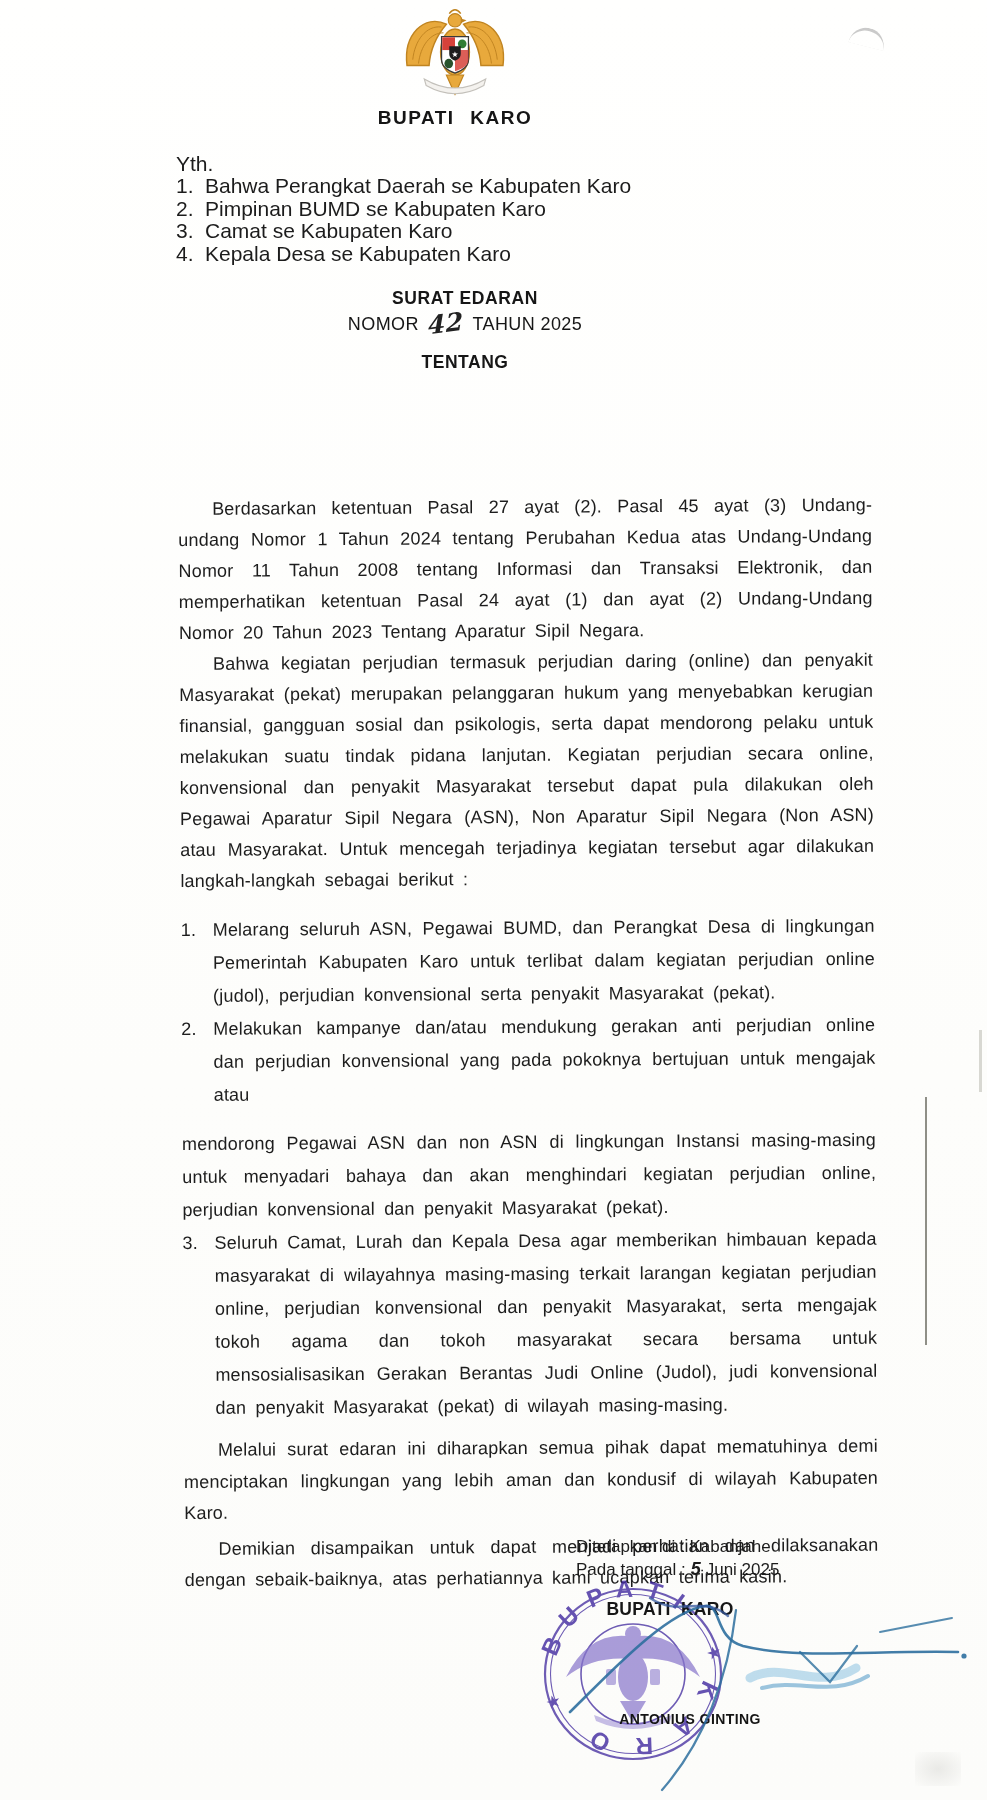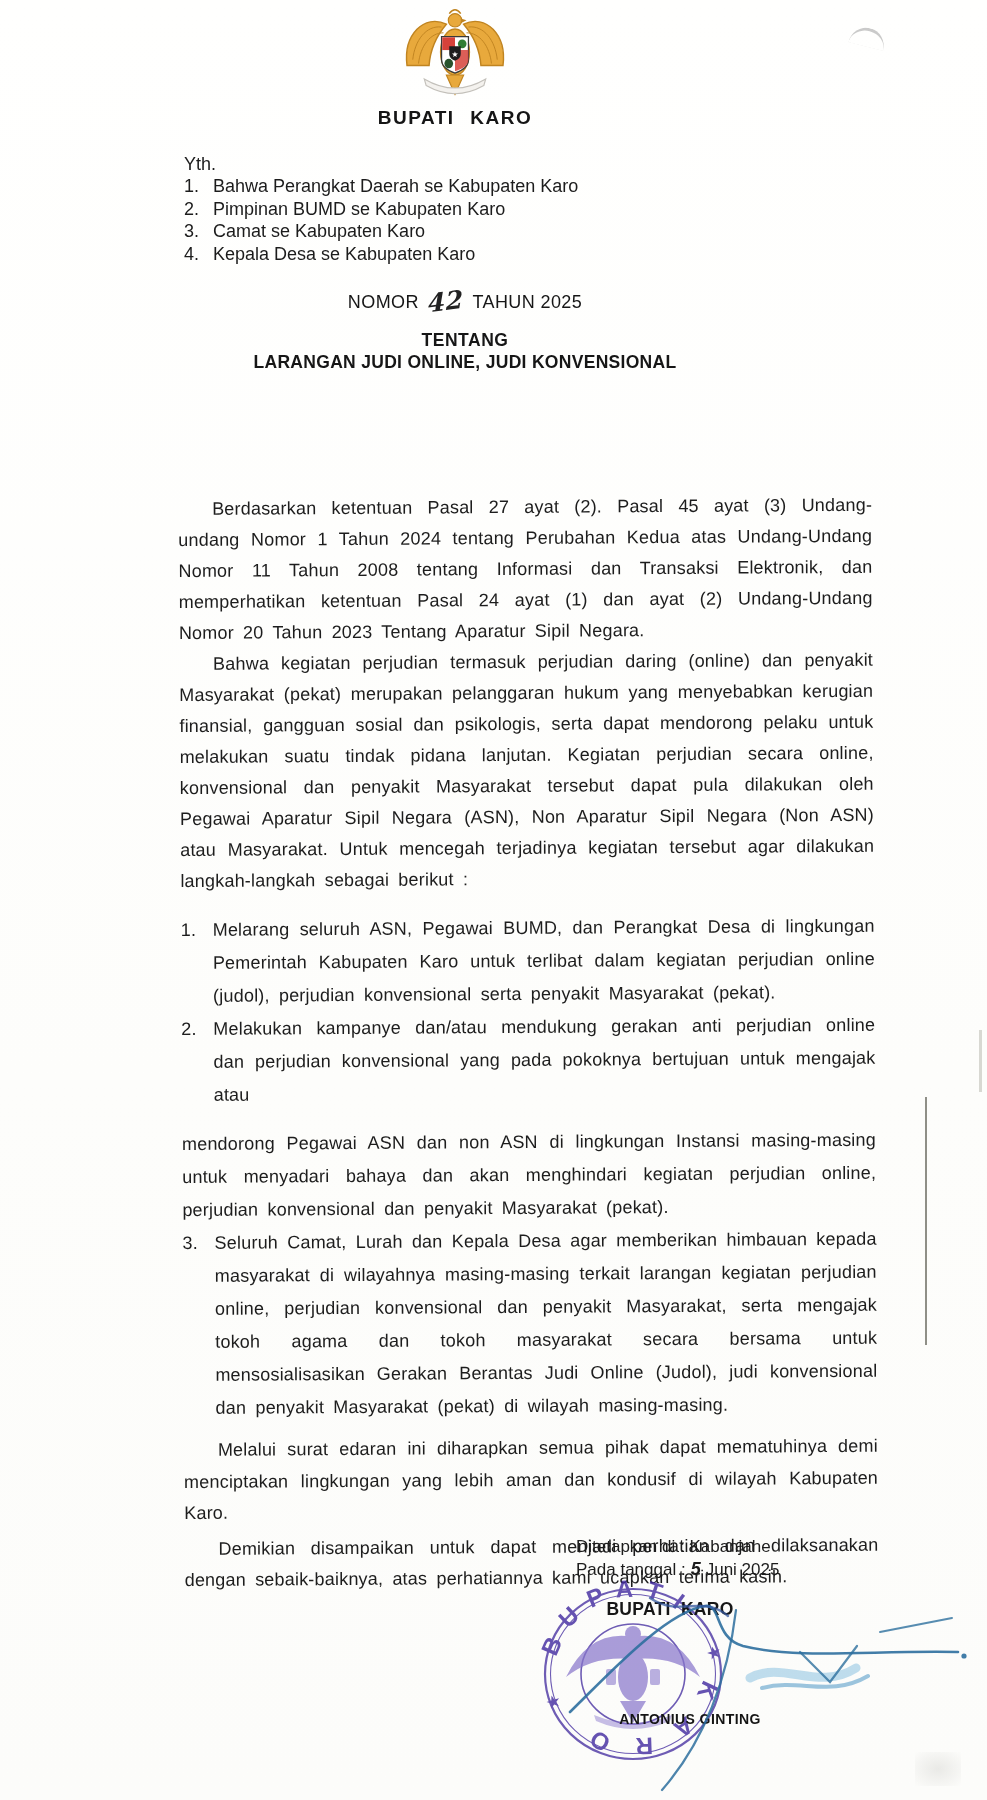--- a/index.html
+++ b/index.html
@@ -16,21 +16,21 @@
 
   
   .letterhead { position: absolute; top: 4px; left: 0; width: 910px; text-align: center; }
   .emblem { display: inline-block; }
   .letterhead-title {
     margin-top: 3px; font-size: 19px; font-weight: bold;
     letter-spacing: 1.5px; word-spacing: 9px; color: #151515;
   }
 
   
-  .addressees { position: absolute; left: 184px; top: 153px; font-size: 18px; line-height: 22.4px; }
+  .addressees { position: absolute; left: 176px; top: 153px; font-size: 21px; line-height: 22.4px; }
   .addr-row { display: flex; }
   .addr-num { width: 29px; flex: none; }
 
   
   .title-block { position: absolute; top: 287px; left: 0; width: 930px; text-align: center; font-size: 17.5px; line-height: 22px; color: #161616; }
   .doc-type { font-weight: bold; letter-spacing: 0.6px; }
   .nomor-line { margin-top: 2px; font-size: 18px; letter-spacing: 0.4px; }
   .handwritten-number {
     display: inline-block; font-family: "DejaVu Serif", serif; font-style: italic;
     font-weight: 600; font-size: 25px; transform: rotate(-7deg) skewX(-6deg);
@@ -131,25 +131,25 @@
       <span class="addr-num">3.</span>
       <span class="addr-text">Camat se Kabupaten Karo</span>
     </div>
     <div class="addr-row">
       <span class="addr-num">4.</span>
       <span class="addr-text">Kepala Desa se Kabupaten Karo</span>
     </div>
   </div>
 
   <div class="title-block">
+    <div class="doc-type">SURAT EDARAN</div>
     <div class="nomor-line">
       <span>NOMOR</span><span class="handwritten-number">42</span><span>TAHUN 2025</span>
     </div>
     <div class="tentang">TENTANG</div>
-    <div class="subject">LARANGAN JUDI ONLINE, JUDI KONVENSIONAL</div>
   </div>
 
   <div class="body">
     <p class="para">Berdasarkan ketentuan Pasal 27 ayat (2). Pasal 45 ayat (3) Undang-undang Nomor 1 Tahun 2024 tentang Perubahan Kedua atas Undang-Undang Nomor 11 Tahun 2008 tentang Informasi dan Transaksi Elektronik, dan memperhatikan ketentuan Pasal 24 ayat (1) dan ayat (2) Undang-Undang Nomor 20 Tahun 2023 Tentang Aparatur Sipil Negara.</p>
     <p class="para">Bahwa kegiatan perjudian termasuk perjudian daring (online) dan penyakit Masyarakat (pekat) merupakan pelanggaran hukum yang menyebabkan kerugian finansial, gangguan sosial dan psikologis, serta dapat mendorong pelaku untuk melakukan suatu tindak pidana lanjutan. Kegiatan perjudian secara online, konvensional dan penyakit Masyarakat tersebut dapat pula dilakukan oleh Pegawai Aparatur Sipil Negara (ASN), Non Aparatur Sipil Negara (Non ASN) atau Masyarakat. Untuk mencegah terjadinya kegiatan tersebut agar dilakukan langkah-langkah sebagai berikut :</p>
     <div class="list">
       <div class="li">
         <span class="li-num">1.</span>
         <span class="li-text">Melarang seluruh ASN, Pegawai BUMD, dan Perangkat Desa di lingkungan Pemerintah Kabupaten Karo untuk terlibat dalam kegiatan perjudian online (judol), perjudian konvensional serta penyakit Masyarakat (pekat).</span>
       </div>

